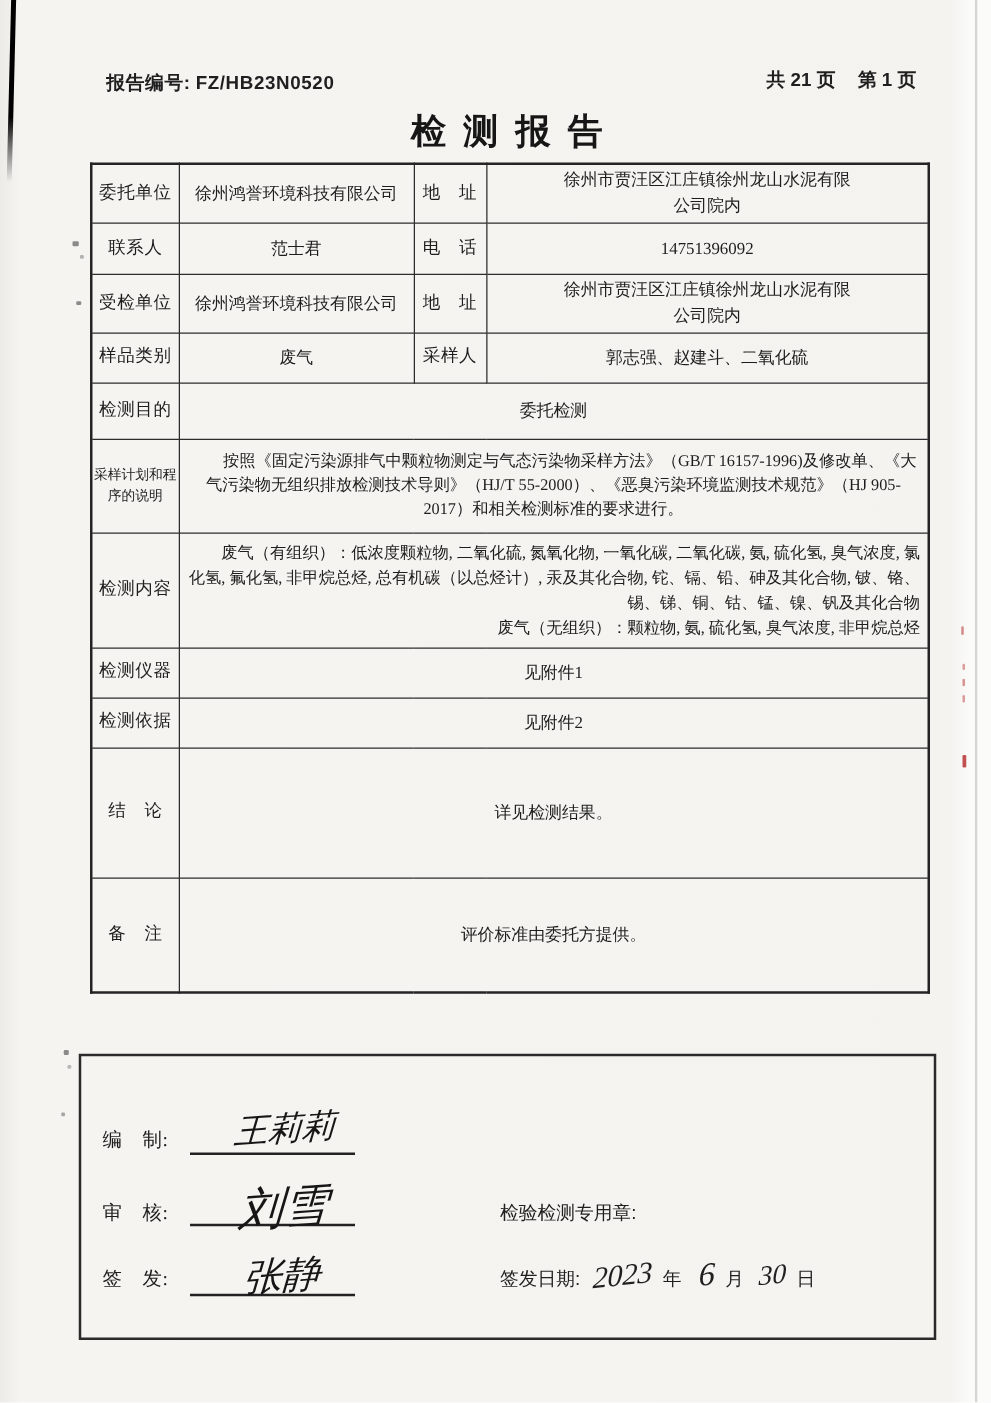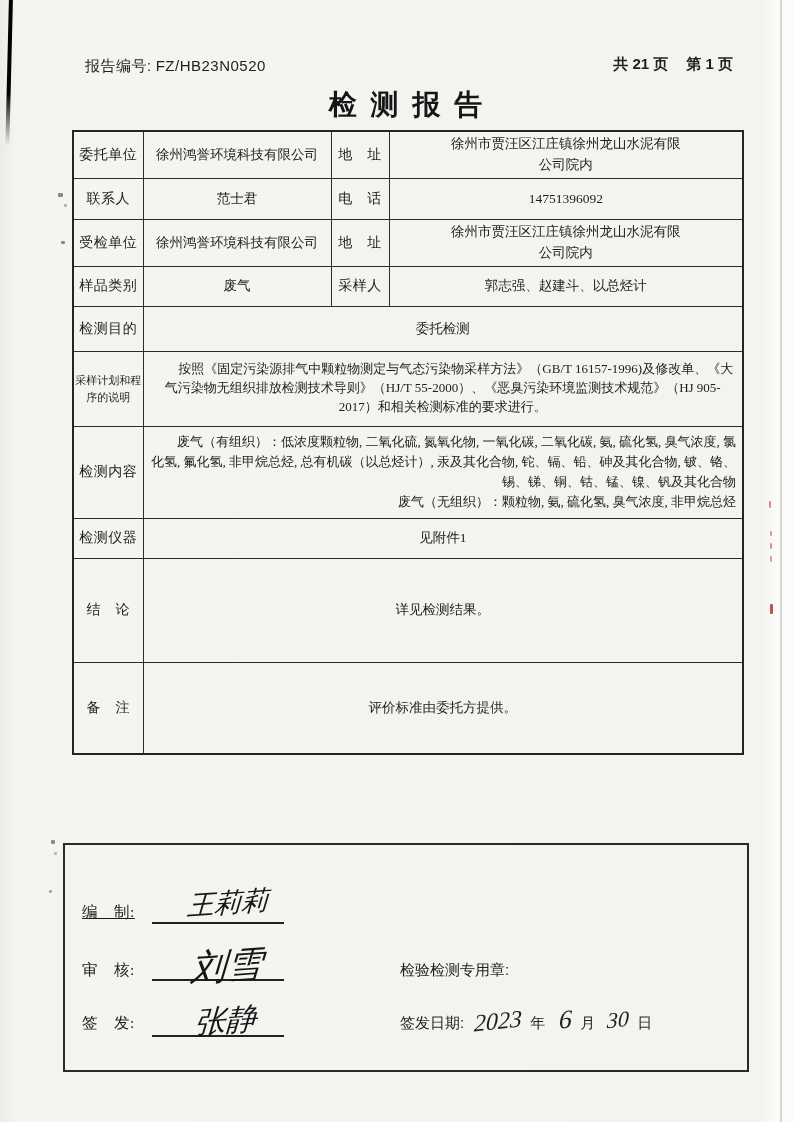--- a/index.html
+++ b/index.html
@@ -16,21 +16,21 @@
   .edge-bar{position:absolute;left:9px;top:-4px;width:4px;height:150px;
     background:linear-gradient(#000 0 65%, rgba(0,0,0,.55) 80%, rgba(0,0,0,0));
     transform:rotate(1.4deg);transform-origin:top center;}
   .edge-line{position:absolute;left:780px;top:0;width:2px;height:1122px;background:#d6d5d1;}
   .edge-strip{position:absolute;left:782px;top:0;width:11px;height:1122px;background:#fbfbf9;}
   .speck{position:absolute;background:#6f6f6f;border-radius:1px;opacity:.8;}
   .red-mark{position:absolute;background:#c25050;border-radius:1px;}
 
   
   .hdr-left{position:absolute;left:85px;top:57px;font-family:"Liberation Sans",sans-serif;
-    font-size:15px;font-weight:400;letter-spacing:.5px;}
+    font-size:15px;font-weight:700;letter-spacing:.5px;}
   .hdr-left .num{margin-left:4px;}
   .hdr-right{position:absolute;right:60px;top:55px;font-family:"Liberation Sans",sans-serif;
     font-size:15px;font-weight:700;}
   .hdr-right span{margin-left:18px;margin-top:17px;}
   .title{position:absolute;left:72px;top:86px;width:670px;margin:0;text-align:center;
     font-family:"Liberation Sans",sans-serif;font-size:28px;font-weight:800;
     letter-spacing:3px;color:#161616;}
 
   
   table.rep{position:absolute;left:72px;top:130px;width:670px;border-collapse:collapse;
@@ -119,54 +119,58 @@
     <tr class="h42">
       <td class="lab">受检单位</td>
       <td>徐州鸿誉环境科技有限公司</td>
       <td class="lab">地　址</td>
       <td><span class="wrapnarrow">徐州市贾汪区江庄镇徐州龙山水泥有限公司院内</span></td>
     </tr>
     <tr class="h40">
       <td class="lab">样品类别</td>
       <td>废气</td>
       <td class="lab">采样人</td>
-      <td>郭志强、赵建斗、以总烃计</td>
+      <td>郭志强、赵建斗、二氧化硫</td>
     </tr>
     <tr class="h45">
       <td class="lab">检测目的</td>
       <td colspan="3">委托检测</td>
     </tr>
     <tr class="h75">
       <td class="lab small">采样计划和程序的说明</td>
       <td colspan="3" class="para">按照《固定污染源排气中颗粒物测定与气态污染物采样方法》（GB/T 16157-1996)及修改单、《大气污染物无组织排放检测技术导则》（HJ/T 55-2000）、《恶臭污染环境监测技术规范》（HJ 905-2017）和相关检测标准的要求进行。</td>
     </tr>
     <tr class="h92">
       <td class="lab">检测内容</td>
       <td colspan="3" style="text-align:left;padding:2px 0;">
         <div class="content-line">废气（有组织）：低浓度颗粒物, 二氧化硫, 氮氧化物, 一氧化碳, 二氧化碳, 氨, 硫化氢, 臭气浓度, 氯化氢, 氟化氢, 非甲烷总烃, 总有机碳（以总烃计）, 汞及其化合物, 铊、镉、铅、砷及其化合物, 铍、铬、锡、锑、铜、钴、锰、镍、钒及其化合物</div>
         <div class="content-line">废气（无组织）：颗粒物, 氨, 硫化氢, 臭气浓度, 非甲烷总烃</div>
       </td>
     </tr>
     <tr class="h40">
       <td class="lab">检测仪器</td>
       <td colspan="3">见附件1</td>
     </tr>
+    <tr class="h40">
+      <td class="lab">检测依据</td>
+      <td colspan="3">见附件2</td>
+    </tr>
     <tr class="h104">
       <td class="lab">结　论</td>
       <td colspan="3" class="pad-left">详见检测结果。</td>
     </tr>
     <tr class="h107">
       <td class="lab">备　注</td>
       <td colspan="3" class="pad-left">评价标准由委托方提供。</td>
     </tr>
   </tbody>
     </table>
 
   <div class="sig-box">
-    <span class="sig-label" style="top:57px;text-decoration:underline;">编　制:</span>
+    <span class="sig-label" style="top:57px;">编　制:</span>
     <div class="sig-line" style="top:31px;height:46px;">
       <span class="hand n1">王莉莉</span>
     </div>
 
     <span class="sig-label" style="top:115px;">审　核:</span>
     <div class="sig-line" style="top:88px;height:46px;">
       <span class="hand n2">刘雪</span>
     </div>
     <span class="stamp-label">检验检测专用章:</span>
 

